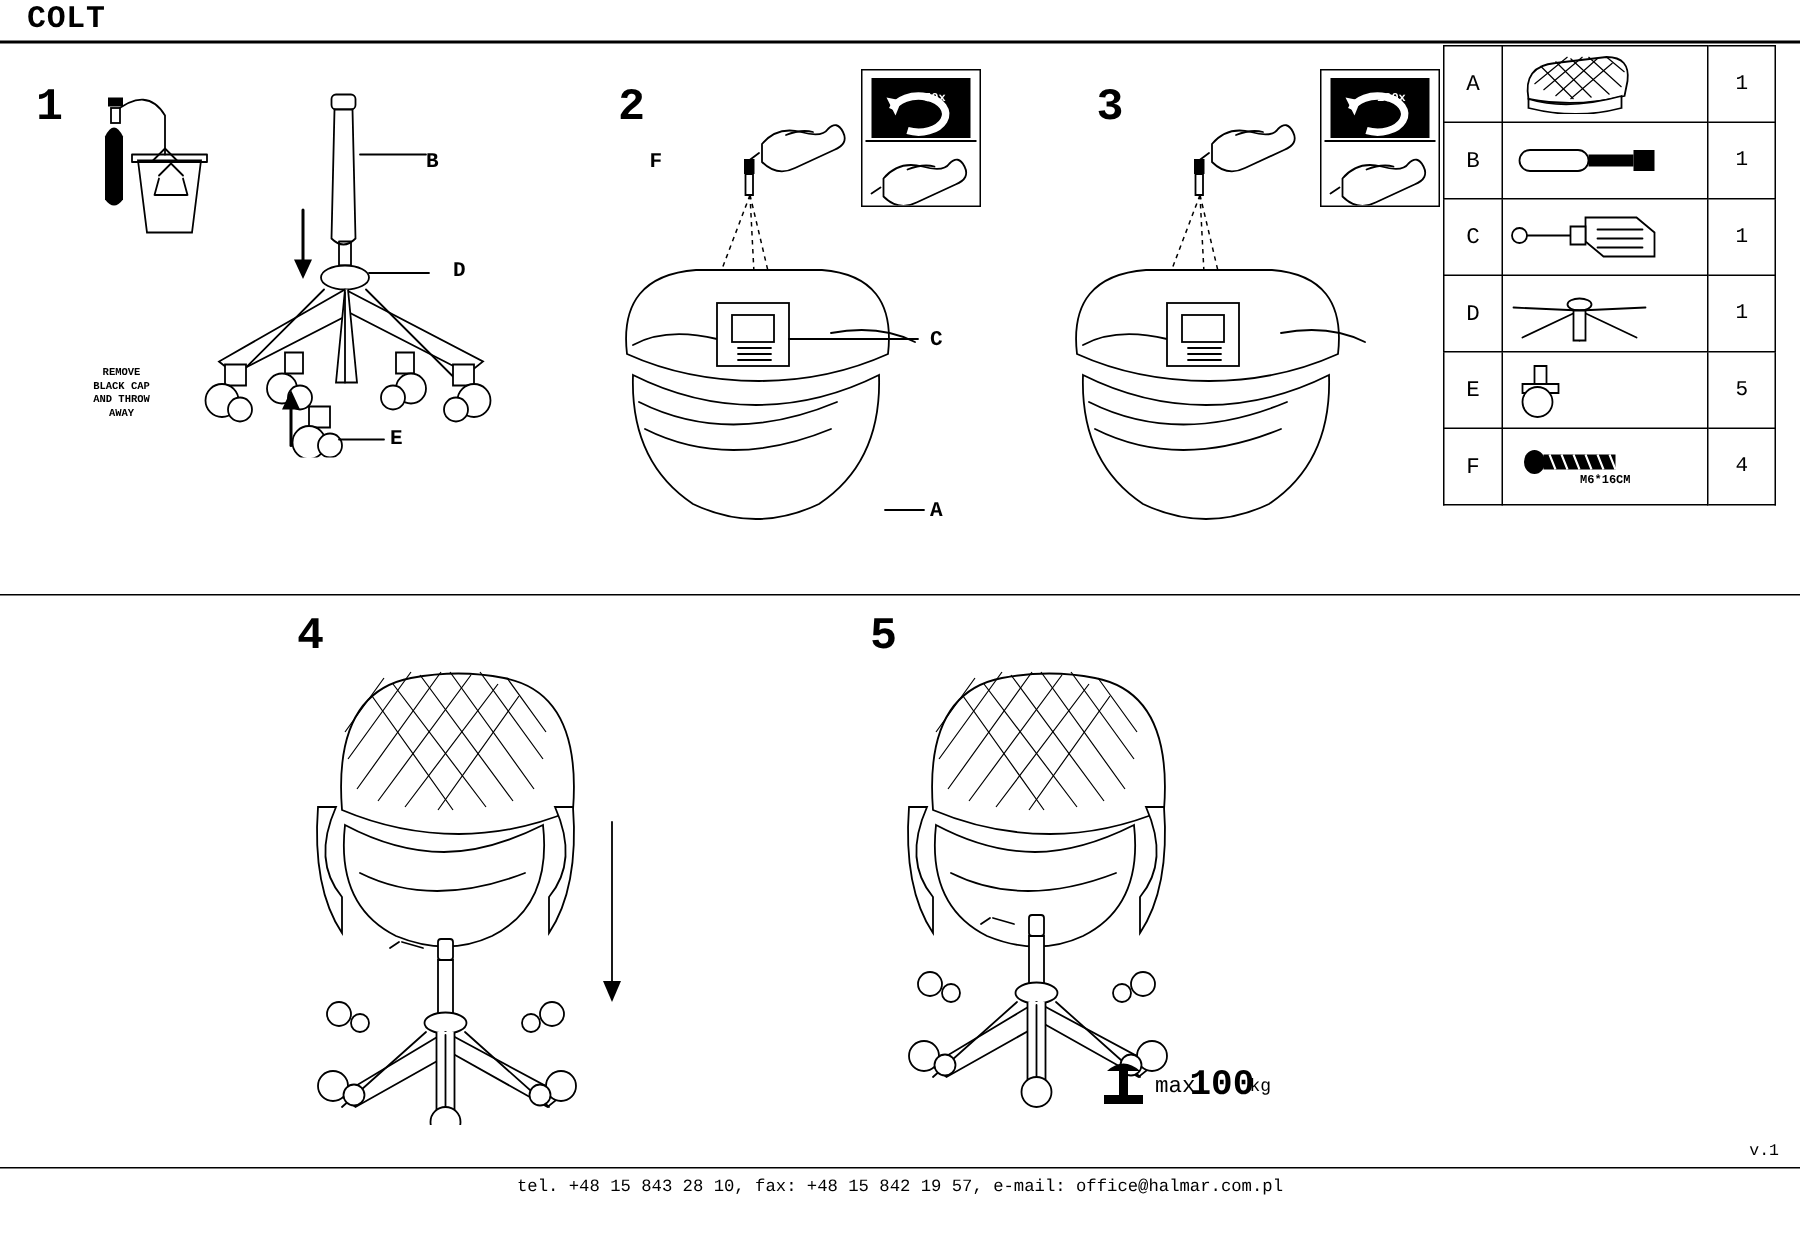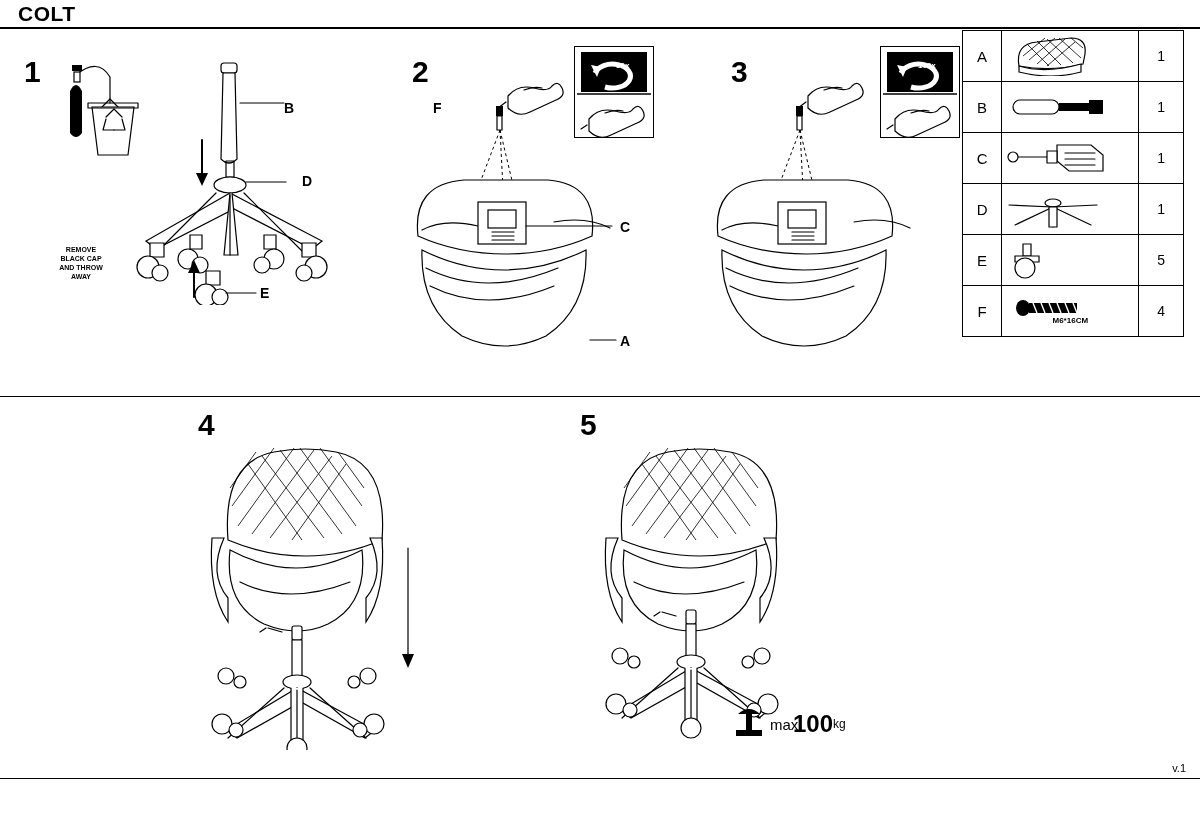--- a/index.html
+++ b/index.html
@@ -1,17 +1,17 @@
 <!DOCTYPE html>
 <html><head>
 <meta charset="utf-8">
 <style>
   html,body{margin:0;padding:0;background:#ffffff;}
   body{width:1200px;height:832px;position:relative;font-family:"Liberation Sans",sans-serif;color:#000;}
-  .page{position:absolute;left:0;top:0;width:1200px;height:832px;overflow:hidden;}
+  .page{position:absolute;left:0;top:0;width:1200px;height:832px;overflow:hidden;font-family:Liberation Mono, monospace;}
 
   
   .brand{position:absolute;left:18px;top:2px;font-size:21px;font-weight:bold;letter-spacing:.5px;}
   .rule-top{position:absolute;left:0;top:27px;width:1200px;height:2px;background:#000;}
   .rule-mid{position:absolute;left:0;top:396px;width:1200px;height:1px;background:#000;}
   .rule-bottom{position:absolute;left:0;top:778px;width:1200px;height:1px;background:#000;}
 
   
   .stepnum{position:absolute;font-size:30px;font-weight:bold;}
 
@@ -348,15 +348,16 @@
           </svg>
           <span class="partcode">M6*16CM</span>
         </td>
         <td class="c-qty">4</td>
       </tr>
     </tbody>
   </table>
 
   <div class="ver">v.1</div>
   <div class="footer">
+    <div>tel. +48 15 843 28 10, fax: +48 15 842 19 57, e-mail: office@halmar.com.pl</div>
   </div>
 
 </div>
 
 </body></html>

